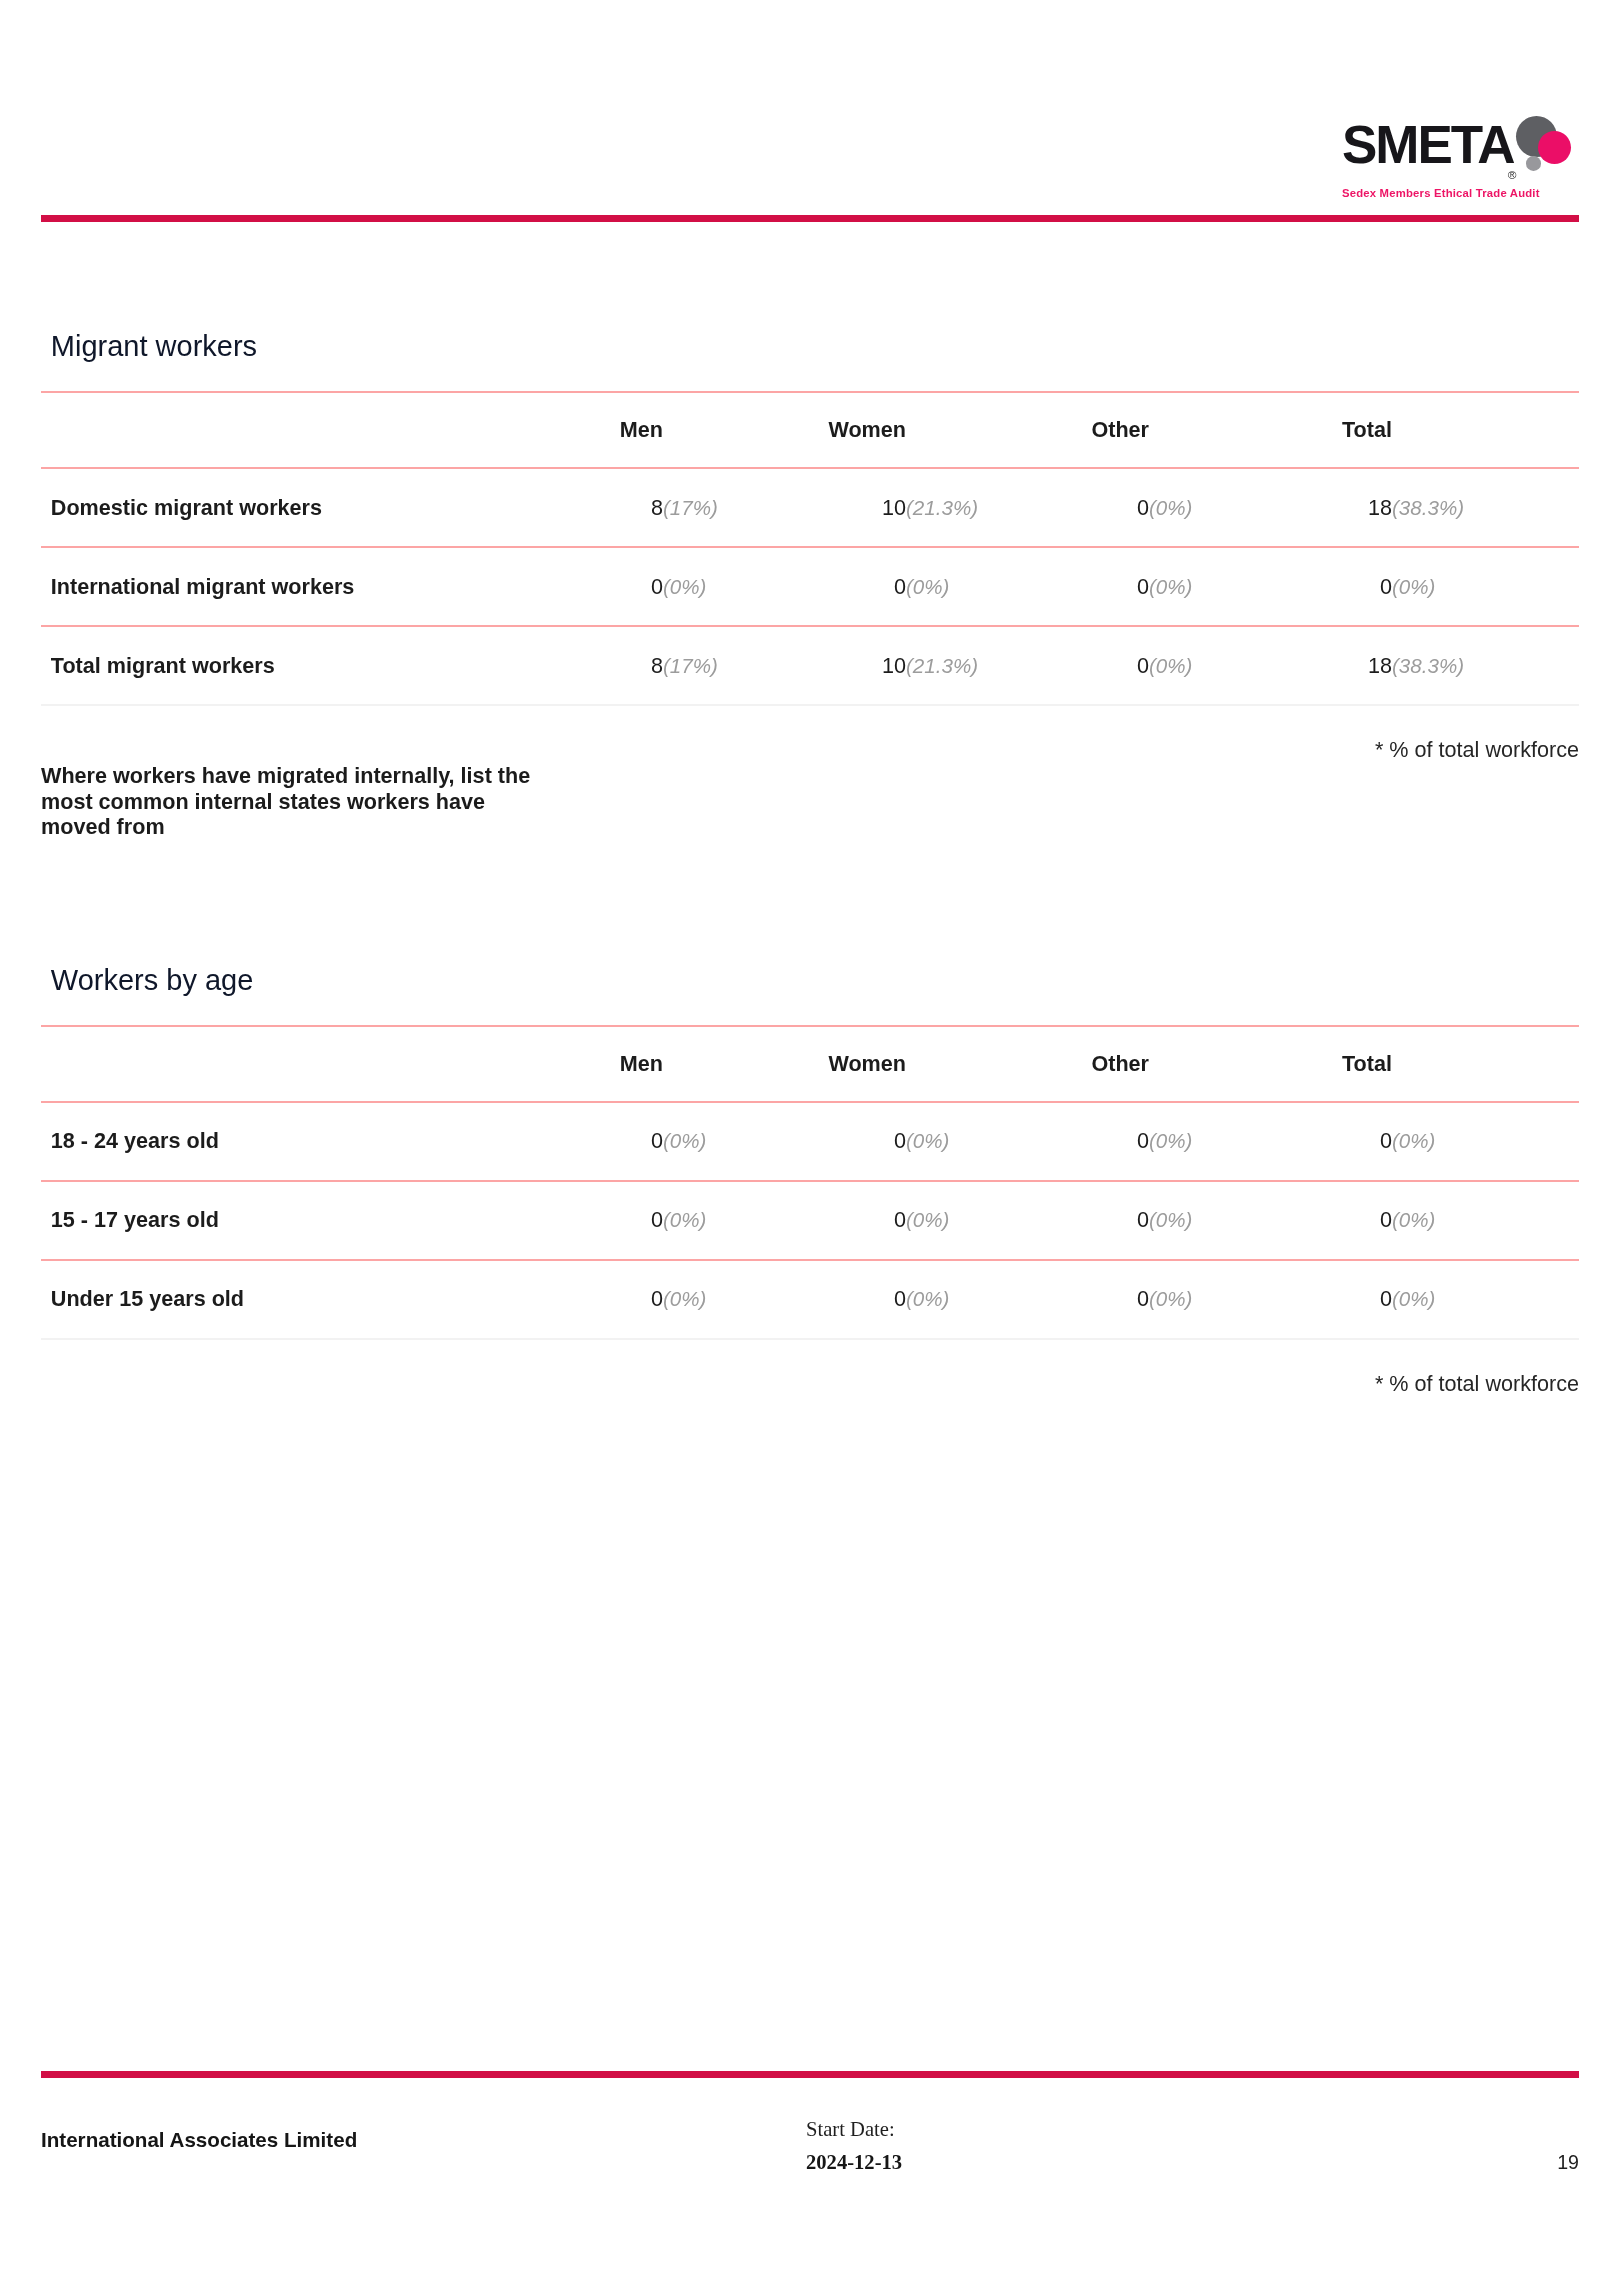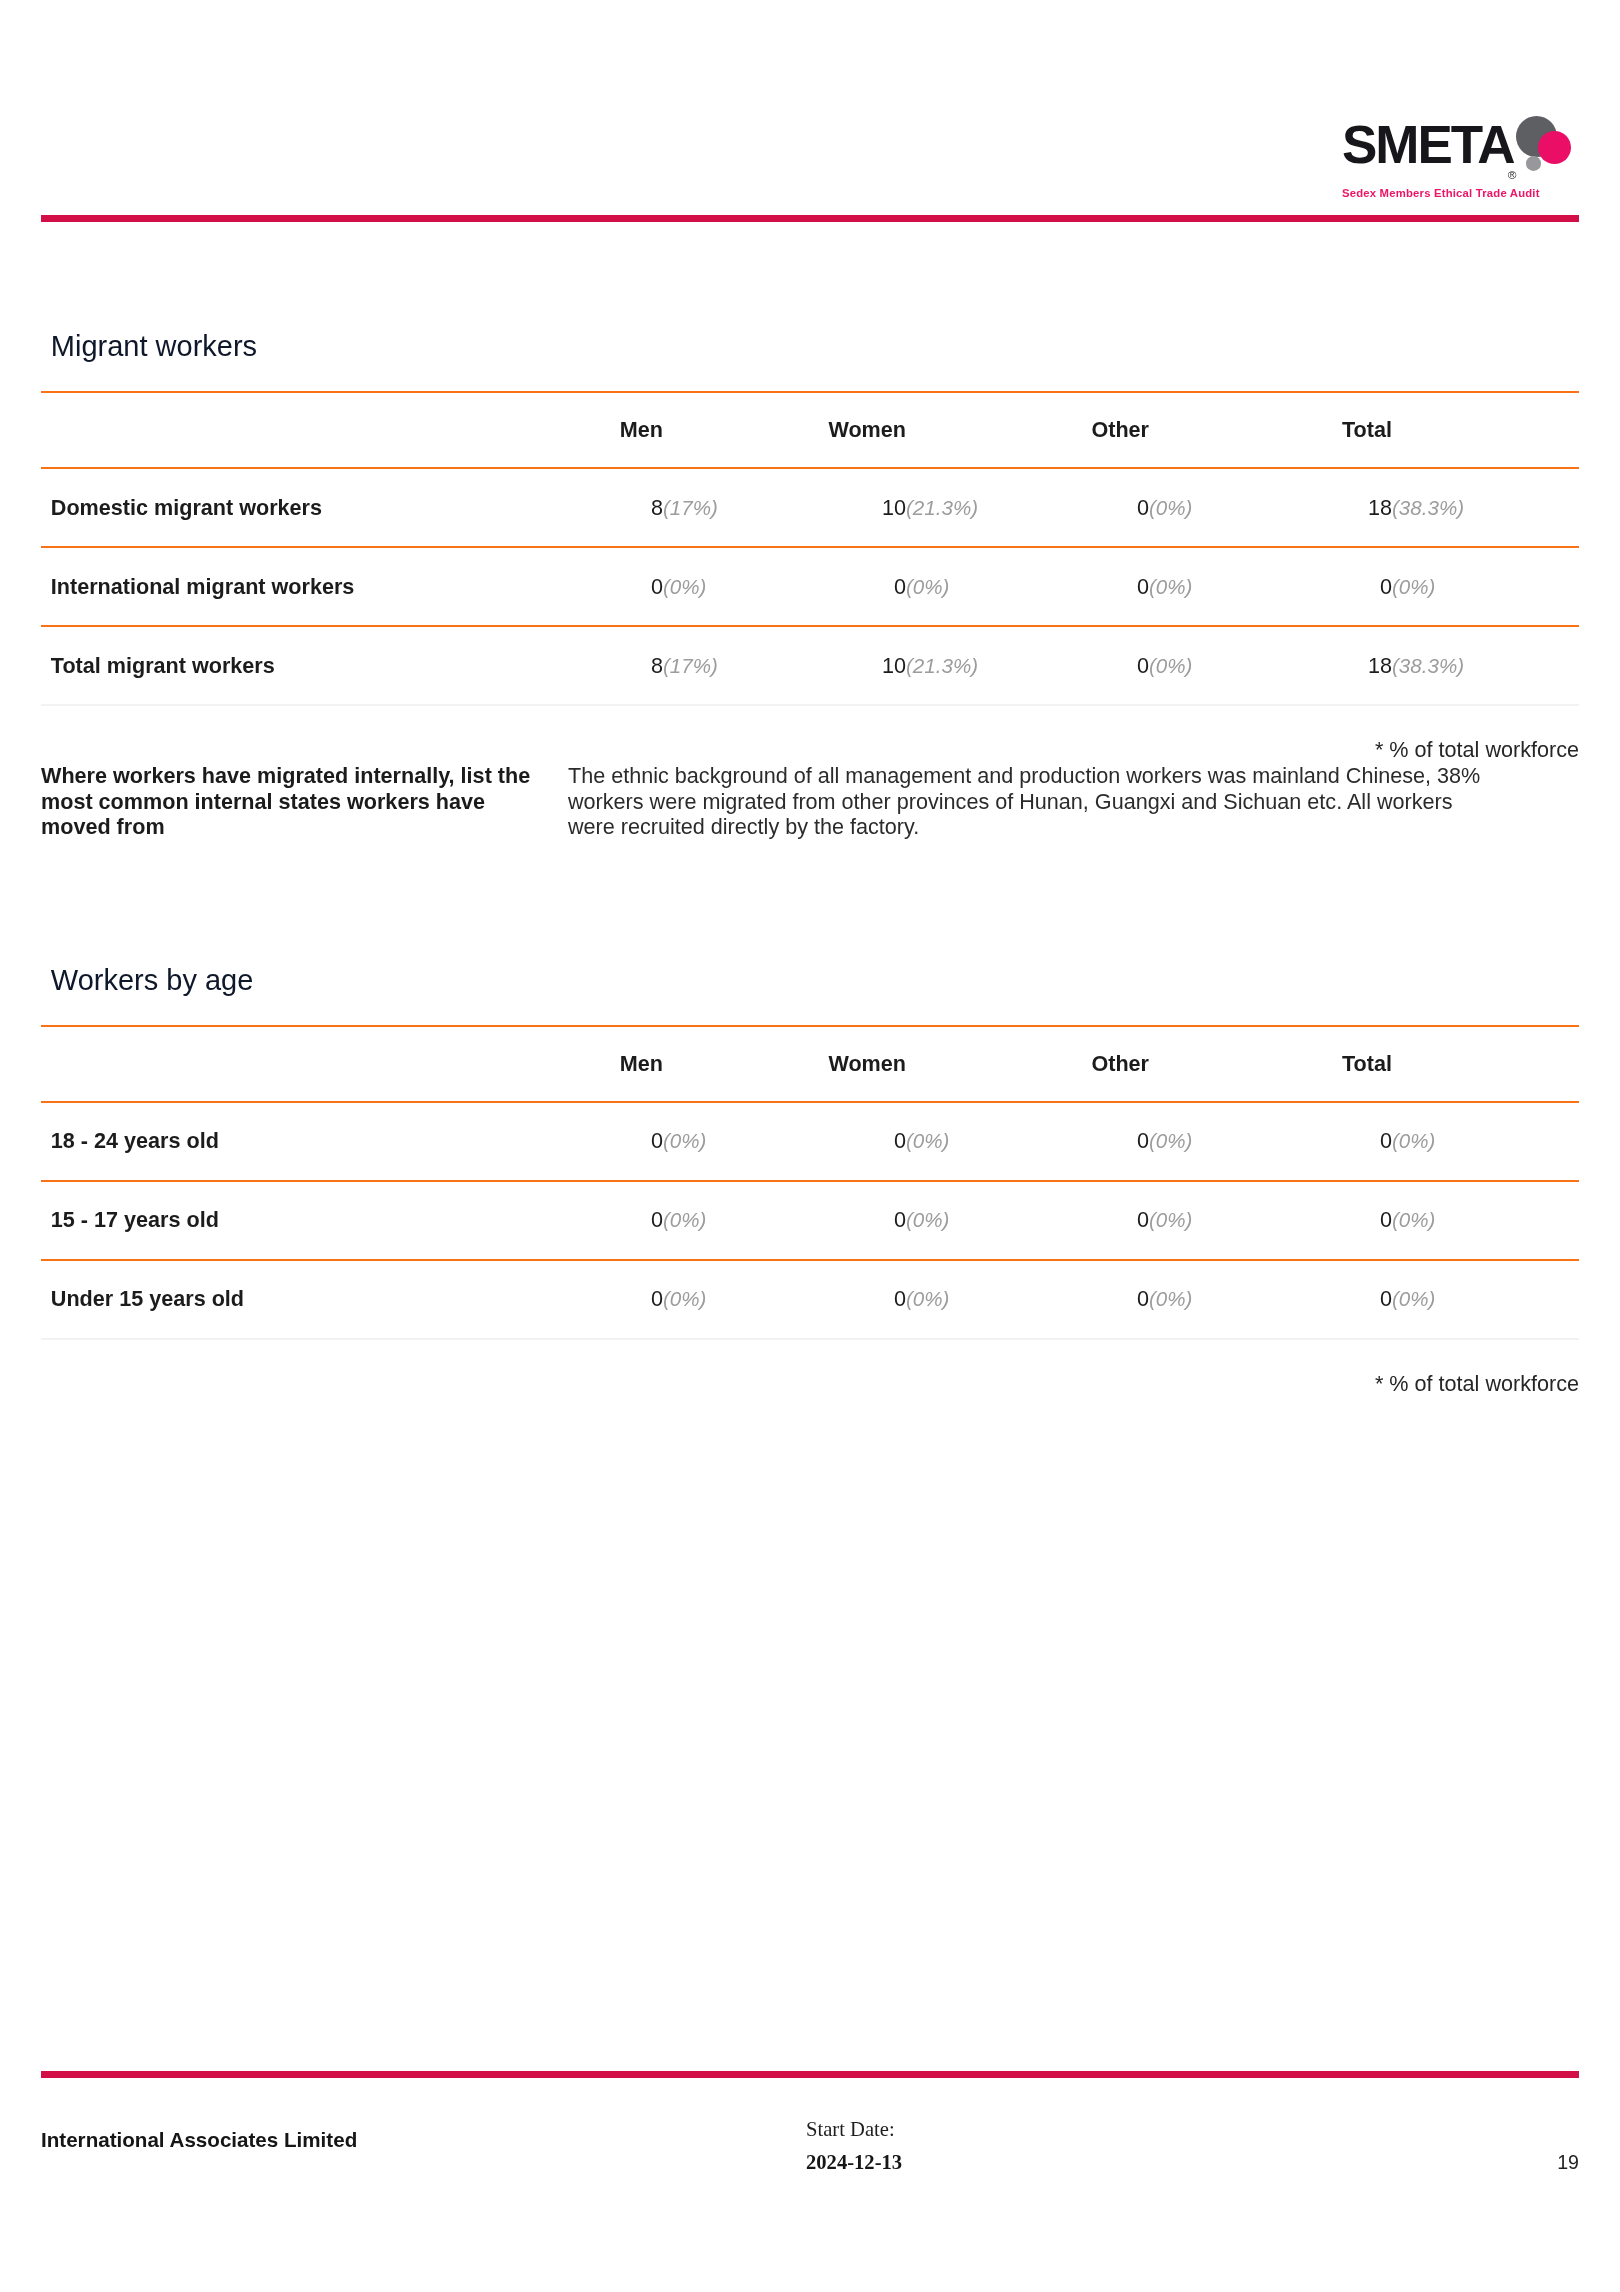--- a/index.html
+++ b/index.html
@@ -81,21 +81,21 @@
     color: #0f172a;
     line-height: 1.2;
   }
   .section-age .section-title { margin-top: 123px; }
 
   .table { border-bottom: 2px solid #f2f2f2; }
   .trow {
     display: flex;
     align-items: center;
     height: 79px;
-    border-top: 2px solid #f97316;
+    border-top: 2px solid #fca5a5;
   }
   .trow.thead { height: 76px; }
   .tlabel {
     flex: 0 0 495px;
     padding-left: 9.8px;
     font-size: 21.6px;
     font-weight: 700;
     color: #1c1c1c;
   }
   .tcell {
@@ -274,21 +274,20 @@
               <span class="pct">(38.3%)</span>
           </div>
         </div>
       </div>
 
       <div class="footnote">* % of total workforce</div>
     </section>
 
     <div class="qa">
       <div class="question">Where workers have migrated internally, list the most common internal states workers have moved from</div>
-      <div class="answer">The ethnic background of all management and production workers was mainland Chinese, 38% workers were migrated from other provinces of Hunan, Guangxi and Sichuan etc. All workers were recruited directly by the factory.</div>
     </div>
 
     <section class="section-age">
       <h2 class="section-title">Workers by age</h2>
 
       <div class="table">
         <div class="trow thead">
           <div class="tlabel"></div>
           <div class="tcell">
             <span class="num">Men</span>

